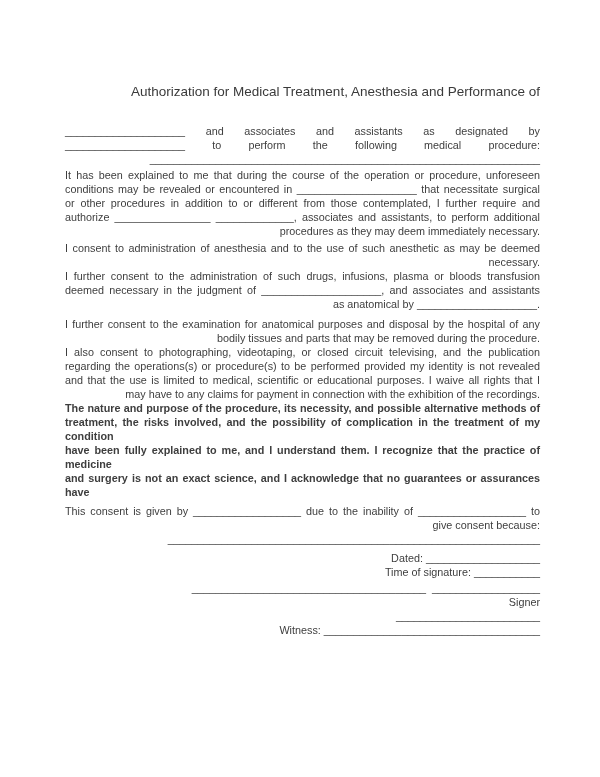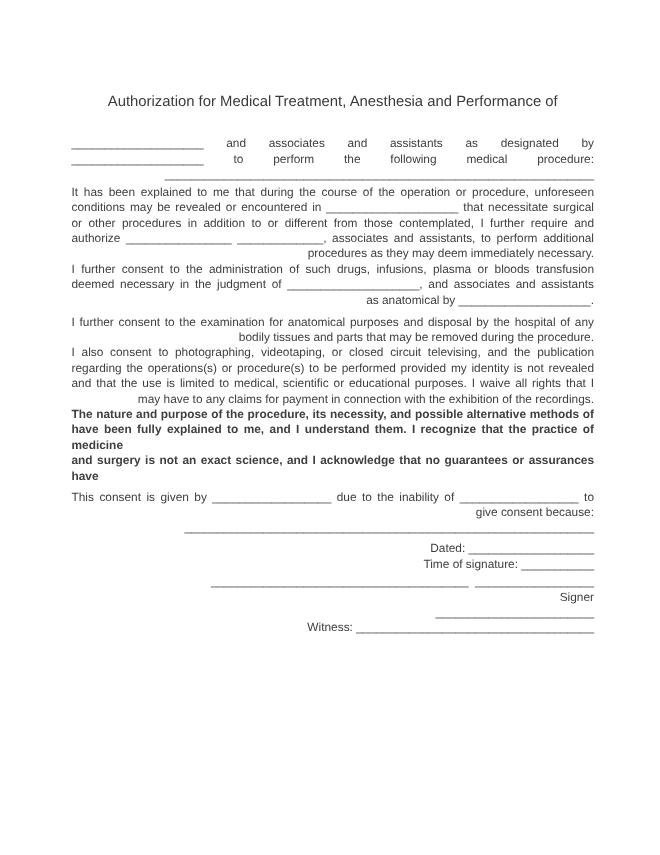--- a/index.html
+++ b/index.html
@@ -10,21 +10,21 @@
     color: #3e3e3e;
     position: relative;
     overflow: hidden;
   }
   .page {
     position: absolute;
     left: 65px; top: 83px;
     width: 475px;
   }
   .doc-title {
-    text-align: center;
+    text-align: right;
     font-size: 13.5px;
     line-height: 17px;
     margin-bottom: 24px;
     color: #3a3a3a;
   }
   .block { margin: 0; }
   .block div {
     font-size: 10.8px;
     line-height: 14px;
     color: #3e3e3e;
@@ -45,37 +45,42 @@
         <div class="jl">____________________ to perform the following medical procedure:</div>
         <div class="ll">_________________________________________________________________</div>
       </div>
       <div class="block" style="margin-top: 2px;">
         <div class="jl">It has been explained to me that during the course of the operation or procedure, unforeseen</div>
         <div class="jl">conditions may be revealed or encountered in ____________________ that necessitate surgical</div>
         <div class="jl">or other procedures in addition to or different from those contemplated, I further require and</div>
         <div class="jl">authorize ________________ _____________, associates and assistants, to perform additional</div>
         <div class="ll">procedures as they may deem immediately necessary.</div>
       </div>
+      <div class="block" style="margin-top: 3px;">
+        <div class="jl">I consent to administration of anesthesia and to the use of such anesthetic as may be deemed</div>
+        <div class="ll">necessary.</div>
+      </div>
       <div class="block" style="margin-top: 0px;">
         <div class="jl">I further consent to the administration of such drugs, infusions, plasma or bloods transfusion</div>
         <div class="jl">deemed necessary in the judgment of ____________________, and associates and assistants</div>
         <div class="ll">as anatomical by ____________________.</div>
       </div>
       <div class="block" style="margin-top: 6px;">
         <div class="jl">I further consent to the examination for anatomical purposes and disposal by the hospital of any</div>
         <div class="ll">bodily tissues and parts that may be removed during the procedure.</div>
       </div>
       <div class="block" style="margin-top: 0px;">
         <div class="jl">I also consent to photographing, videotaping, or closed circuit televising, and the publication</div>
         <div class="jl">regarding the operations(s) or procedure(s) to be performed provided my identity is not revealed</div>
         <div class="jl">and that the use is limited to medical, scientific or educational purposes. I waive all rights that I</div>
         <div class="ll">may have to any claims for payment in connection with the exhibition of the recordings.</div>
       </div>
       <div class="block" style="margin-top: 0px; font-weight: bold;">
         <div class="jl">The nature and purpose of the procedure, its necessity, and possible alternative methods of</div>
+        <div class="jl">treatment, the risks involved, and the possibility of complication in the treatment of my condition</div>
         <div class="jl">have been fully explained to me, and I understand them. I recognize that the practice of medicine</div>
         <div class="jl">and surgery is not an exact science, and I acknowledge that no guarantees or assurances have</div>
       </div>
       <div class="block" style="margin-top: 5px;">
         <div class="jl">This consent is given by __________________ due to the inability of __________________ to</div>
         <div class="ll">give consent because:</div>
         <div class="ll">______________________________________________________________</div>
       </div>
       <div class="block" style="margin-top: 5px;">
         <div class="ll">Dated: ___________________</div>

